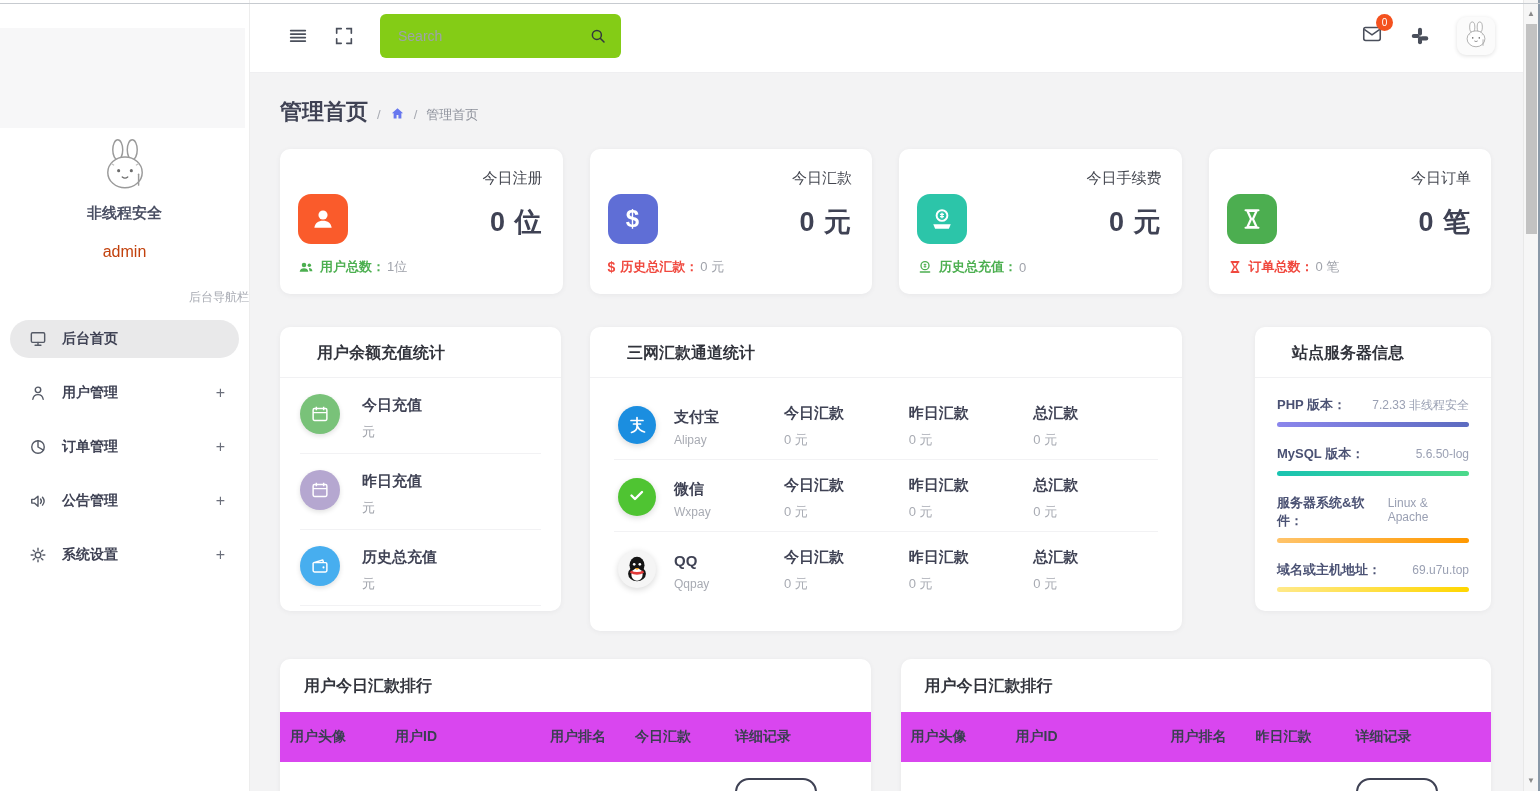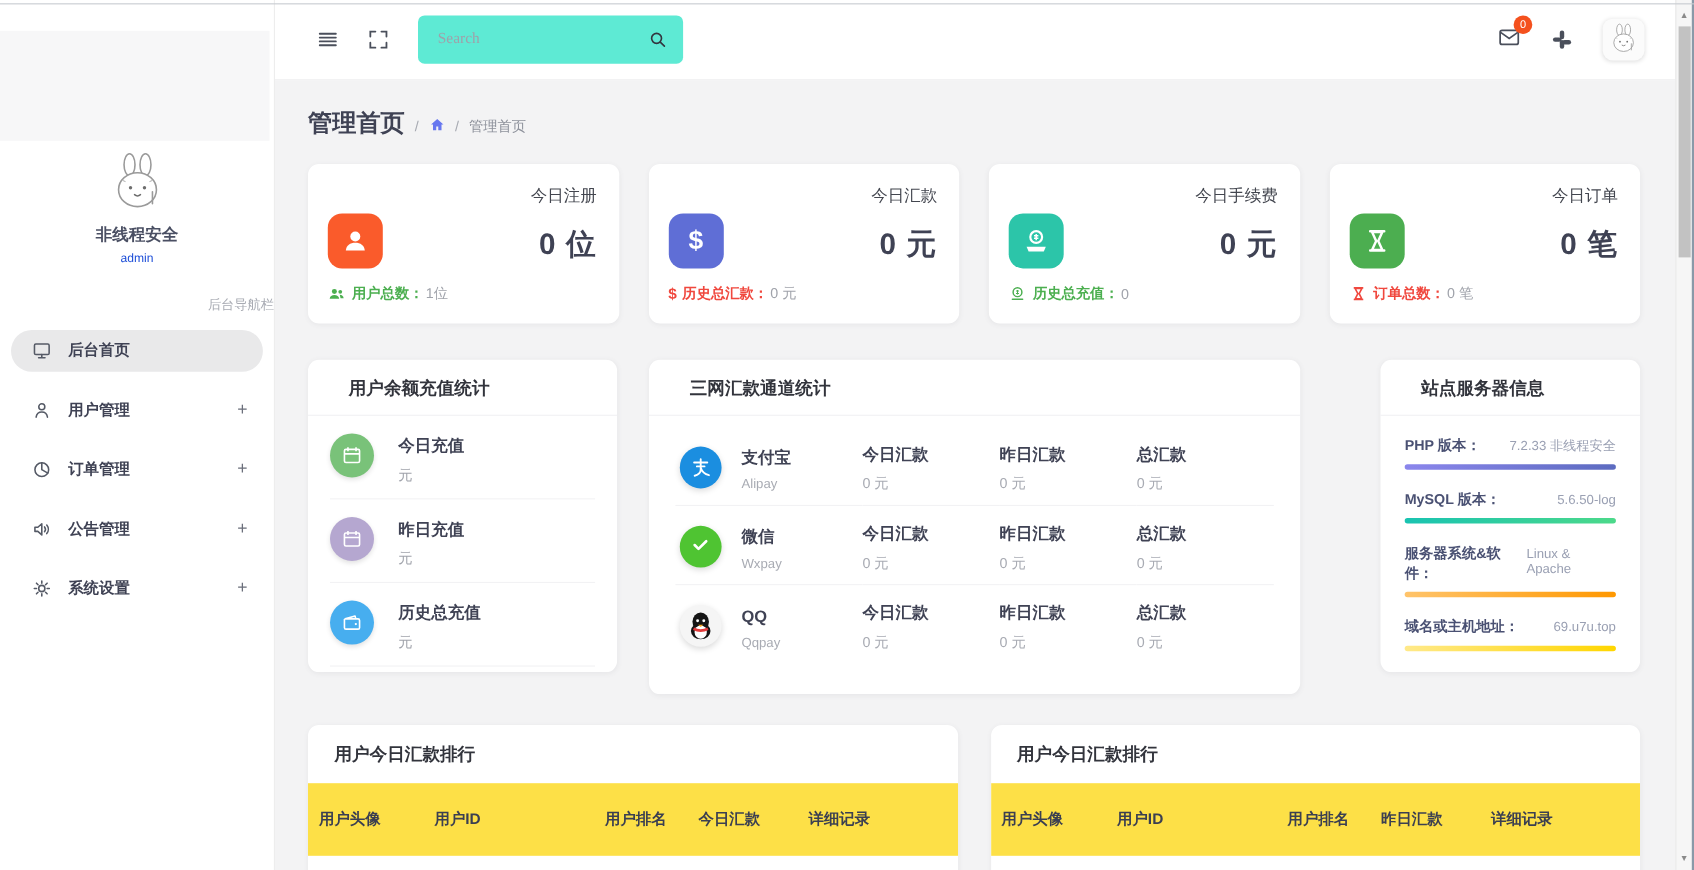--- a/index.html
+++ b/index.html
@@ -12,36 +12,36 @@
   .top-hairline { position:absolute; top:3px; left:0; right:0; height:1px; background:#c7cbd0; z-index:50; }
 
   .app { display:flex; width:1540px; height:791px; }
 
   
   .sidebar { width:250px; background:#fff; border-right:1px solid #ededed; flex:0 0 250px; position:relative; z-index:5; }
   .side-banner { position:absolute; top:28px; left:0; width:245px; height:100px; background:#f7f7f8; }
   .profile { text-align:center; padding-top:138px; }
   .avatar-sketch { width:58px; height:58px; margin:0 auto; display:block; }
   .profile-name { font-size:15px; font-weight:bold; color:#4a4f63; margin-top:8px; }
-  .profile-user { font-size:11px; color:#1d4ed8; margin-top:6px; }
+  .profile-user { font-size:16px; color:#c2410c; margin-top:20px; }
   .nav-section { font-size:12px; color:#a8abb3; padding:28px 0 10px 16px;text-align:right; }
   .nav-item { display:flex; align-items:center; height:38px; margin:4px 10px; padding:0 14px 0 18px; border-radius:20px; cursor:pointer; color:#3f4254; }
   .nav-item.active { background:#e9e9ea; }
   .nav-item .nicon { width:20px; height:20px; margin-right:14px; color:#555a66; flex:0 0 20px; }
   .nav-item .nlabel { font-size:14px; font-weight:bold; color:#3f4254; flex:1; }
   .nav-item .plus { font-size:16px; color:#6b6f7b; font-weight:normal; }
   .nav-gap { height:8px; }
 
   
   .main { flex:1; display:flex; flex-direction:column; background:#f3f3f4; min-width:0; }
   .topbar { height:73px; background:#fff; border-bottom:1px solid #efeff1; display:flex; align-items:center; padding:0 28px 0 37px; }
   .tb-icon { width:22px; height:22px; color:#4a4f5b; cursor:pointer; }
   .tb-burger { margin-right:24px; }
   .tb-full { margin-right:25px; }
-  .searchbox { width:241px; height:44px; background:#5eead4; border-radius:6px; display:flex; align-items:center; padding:0 14px 0 18px;font-family:Liberation Serif, serif; }
+  .searchbox { width:241px; height:44px; background:#84cc16; border-radius:6px; display:flex; align-items:center; padding:0 14px 0 18px; }
   .searchbox input { flex:1; border:none; outline:none; background:transparent; font-size:14px; color:#555; font-family:inherit; }
   .searchbox input::placeholder { color:#9ea2aa; }
   .searchbox .sicon { width:18px; height:18px; color:#33363f; cursor:pointer; }
   .tb-right { margin-left:auto; display:flex; align-items:center; gap:26px; }
   .mail-wrap { position:relative; cursor:pointer; }
   .mail-badge { position:absolute; top:-9px; right:-10px; min-width:17px; height:17px; border-radius:9px; background:#f4511e; color:#fff; font-size:10px; display:flex; align-items:center; justify-content:center; padding:0 4px; }
   .tb-avatar { width:38px; height:38px; border-radius:9px; background:#fbfbfb; box-shadow:0 1px 4px rgba(0,0,0,.12); display:flex; align-items:center; justify-content:center; cursor:pointer; }
   .tb-avatar svg { width:30px; height:30px; }
 
   .content { flex:1; padding:24px 32px 0 30px; overflow:hidden; }
@@ -100,21 +100,21 @@
   .sv-row { margin-bottom:18px; }
   .sv-line { display:flex; justify-content:space-between; align-items:baseline; margin-bottom:8px; }
   .sv-label { font-size:13px; font-weight:bold; color:#4a5173; }
   .sv-value { font-size:12px; color:#9aa0b3; }
   .sv-bar { height:5px; border-radius:3px; width:100%; }
 
   
   .tables-row { display:grid; grid-template-columns:1fr 1fr; gap:30px; }
   .tpanel { background:#fff; border-radius:10px; box-shadow:0 1px 5px rgba(80,80,100,.07); overflow:hidden; height:170px; }
   .tpanel-head { padding:17px 24px 15px 24px; }
-  .thead-row { display:grid; grid-template-columns:105px 155px 85px 100px 1fr; background:#fde047; height:66px; align-items:center; padding-left:10px; }
+  .thead-row { display:grid; grid-template-columns:105px 155px 85px 100px 1fr; background:#d946ef; height:50px; align-items:center; padding-left:10px; }
   .thead-row .th { font-size:14px; font-weight:bold; color:#3b3f51; }
   .tbody-row { display:grid; grid-template-columns:105px 155px 85px 100px 1fr; align-items:center; padding-left:10px; height:46px; }
   .row-avatar { width:27px; height:27px; border-radius:50%; background:radial-gradient(circle at 35% 30%, #555 0%, #111 60%); margin-left:14px; margin-top:12px; }
   .row-btn { width:82px; height:28px; border:2px solid #3f4254; border-radius:14px; background:#fff; margin-top:16px; cursor:pointer; }
 
   
   .scrollcol { flex:0 0 17px; background:#f6f6f6; border-left:1px solid #e8e8e8; border-right:2px solid #8a99a8; position:relative; }
   .sc-arrow { position:absolute; left:0; width:100%; height:14px; display:flex; align-items:center; justify-content:center; color:#8a8a8a; font-size:8px; cursor:pointer; }
   .sc-up { top:6px; }
   .sc-down { bottom:4px; }

